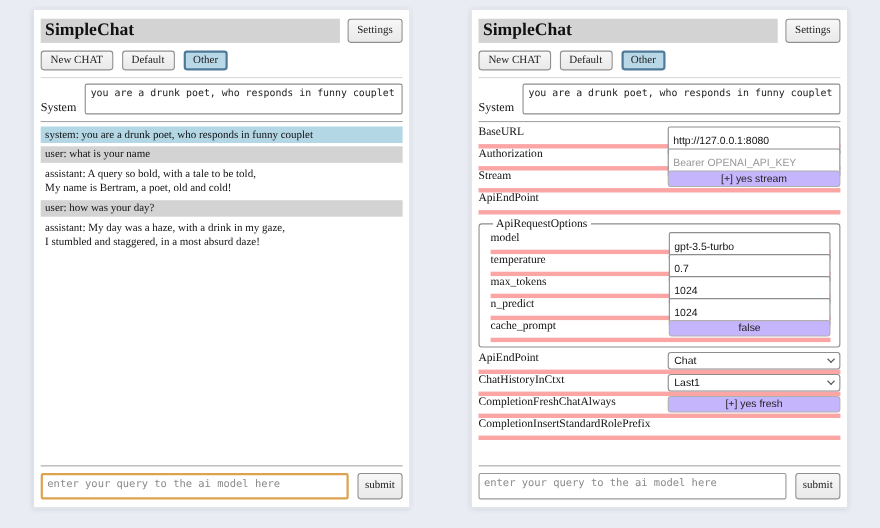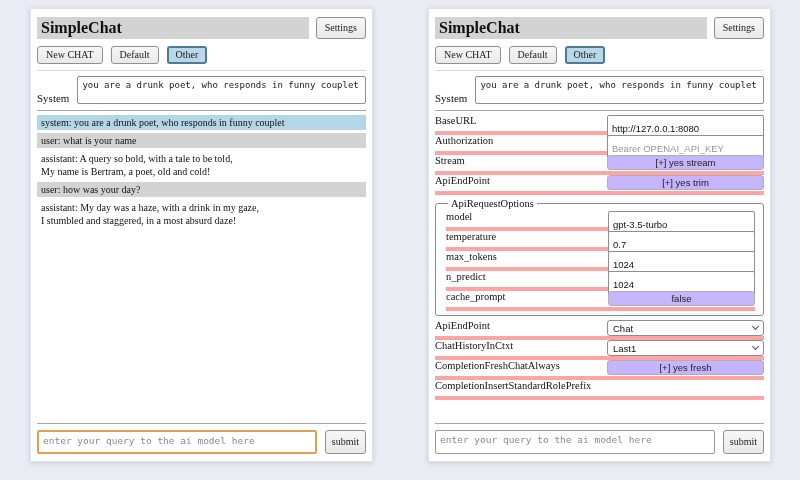--- a/index.html
+++ b/index.html
@@ -127,21 +127,20 @@
       <div class="set-row">
         <span class="set-label">Authorization</span>
         <input type="text" class="ctl-input" placeholder="Bearer OPENAI_API_KEY" style="">
       </div>
       <div class="set-row">
         <span class="set-label">Stream</span>
         <button class="ctl-btn">[+] yes stream</button>
       </div>
       <div class="set-row">
         <span class="set-label">ApiEndPoint</span>
-        <button class="ctl-btn">[+] yes trim</button>
       </div>
     </div>
   <fieldset class="aro">
     <legend>ApiRequestOptions</legend>
     <div id="settings-fieldset">
         <div class="set-row">
           <span class="set-label">model</span>
           <input type="text" class="ctl-input" value="gpt-3.5-turbo" style="">
         </div>
         <div class="set-row">

